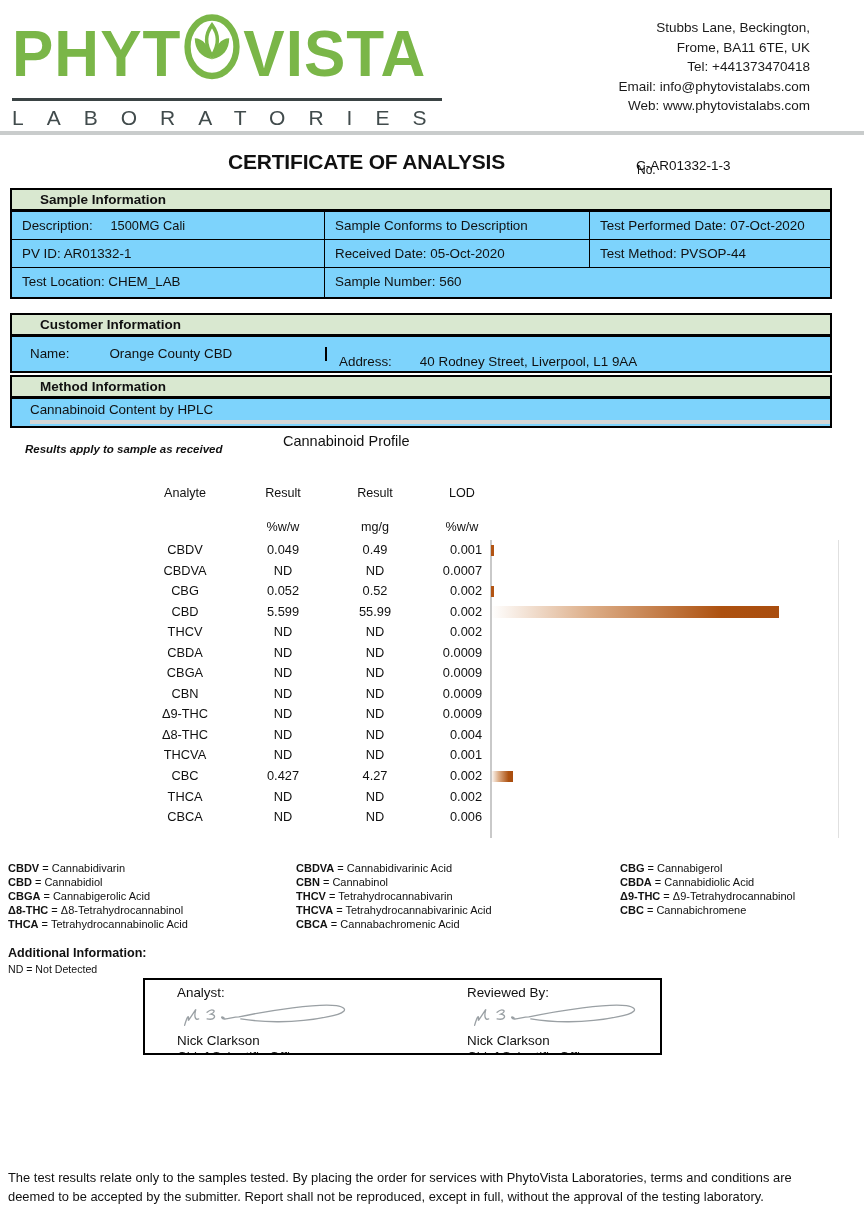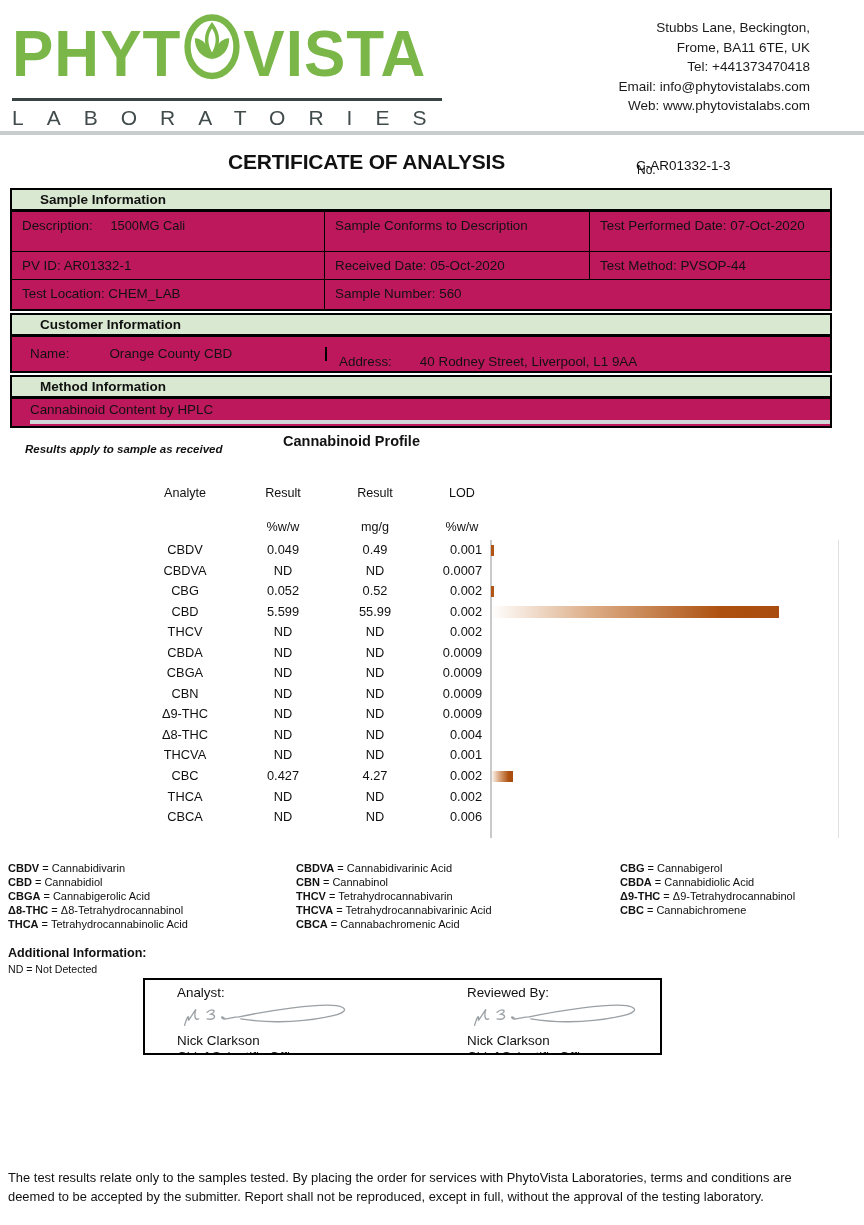--- a/index.html
+++ b/index.html
@@ -21,44 +21,44 @@
              font-size:13.5px; line-height:19.5px; color:#1a1a1a; }
   .header-divider { position:absolute; left:0; top:131px; width:864px; height:4px; background:#c9cccc; }
 
   
   .doc-title { position:absolute; left:228px; top:150px; font-size:21px; font-weight:bold;
                letter-spacing:-0.2px; }
   .doc-no-label { position:absolute; left:637px; top:163px; font-size:12px; }
   .doc-no-value { position:absolute; left:636px; top:158px; font-size:13.5px; }
 
   
-  .section { position:absolute; left:10px; width:822px; border:2px solid #000; background:#be185d; }
+  .section { position:absolute; left:10px; width:822px; border:2px solid #000; background:#7dd3fc; }
   .section-header { background:#d9e8d0; border-bottom:3px solid #000; font-weight:bold;
                     font-size:13.5px; padding:2px 0 2px 28px; }
   .sample-grid { display:grid; grid-template-columns:313px 265px 240px; }
   .sample-grid .cell { font-size:13.4px; padding:6px 6px 2px 10px; border-right:1px solid #000;
                        border-bottom:1px solid #000; }
   .sample-grid .cell.last-col { border-right:none; }
   .sample-grid .cell.last-row { border-bottom:none; }
-  .sample-grid .r1 { height:40px; }
+  .sample-grid .r1 { height:28px; }
   .sample-grid .r2 { height:28px; }
   .sample-grid .r3 { height:29px; }
   .desc-value { margin-left:14px; font-size:12.8px; }
   .customer-row { display:flex; height:34px; font-size:13.4px; }
   .cust-name { width:313px; padding:9px 0 0 18px; display:flex; }
   .cust-name .val { margin-left:40px; }
   .cust-addr { border-left:2px solid #000; margin:10px 0; padding:7px 0 0 12px; display:flex; }
   .cust-addr .val { margin-left:28px; }
   .method-row { font-size:13.4px; padding:3px 0 3px 18px; height:27px; }
   .gray-divider { position:absolute; left:30px; top:420px; width:800px; height:4px; background:#d2d5d5; }
 
   
   .results-note { position:absolute; left:25px; top:443px; font-size:11.5px; font-weight:bold;
                   font-style:italic; }
-  .profile-title { position:absolute; left:283px; top:433px; font-size:14.5px; font-weight:bold; }
+  .profile-title { position:absolute; left:283px; top:433px; font-size:14.5px; font-weight:normal; }
   .col-head { position:absolute; top:468px; width:100px; text-align:center; font-size:12.6px;
               line-height:17px; white-space:pre-line; }
   .ch-analyte { left:135px; }
   .ch-r1 { left:233px; }
   .ch-r2 { left:325px; }
   .ch-lod { left:412px; }
   .c-rows { position:absolute; left:0; top:540px; width:864px; }
   .c-row { position:relative; height:20.55px; font-size:12.8px; }
   .c-row span { position:absolute; top:2px; }
   .c-analyte { left:110px; width:150px; text-align:center; }

